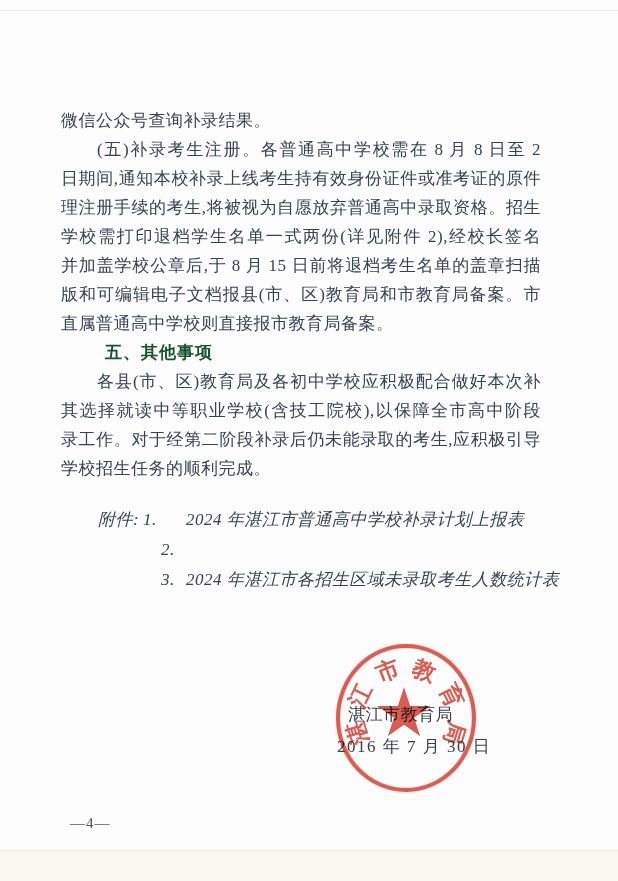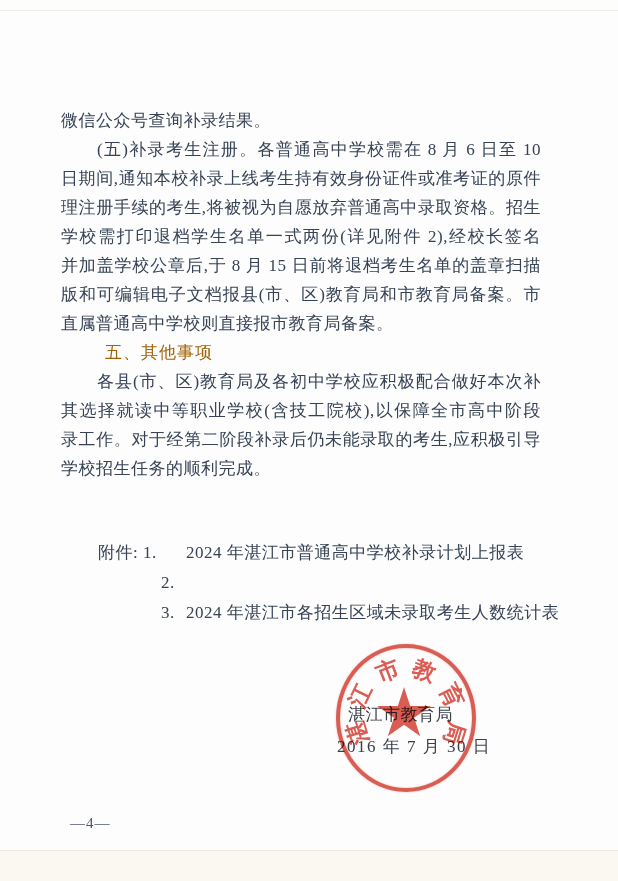--- a/index.html
+++ b/index.html
@@ -24,26 +24,26 @@
     position:absolute; left:61px; top:106px; width:480px;
     font-size:17px; line-height:29px;
     letter-spacing:0.5px;
   }
   .line { width:100%; white-space:nowrap; }
   .line.fill { text-align:justify; text-align-last:justify; text-justify:inter-character; white-space:normal; }
   .line.indent { text-indent:36px; }
 
   .section-heading {
     font-family:"Liberation Sans", sans-serif;
-    font-weight:normal; color:#a16207;
+    font-weight:bold; color:#14532d;
     line-height:29px; padding-left:44px;
     letter-spacing:1px;
   }
 
-  .attachments { margin-top:55px; }
+  .attachments { margin-top:22px;font-style:italic; }
   .att-row { position:relative; height:30px; line-height:30px; white-space:nowrap; }
   .att-label { position:absolute; left:37px; }
   .att-num   { position:absolute; left:100px; }
   .att-row.first .att-num { left:82px; }
   .att-title { position:absolute; left:125px; }
 
   .signature-agency {
     position:absolute; left:348px; top:705px;
     font-size:17px; line-height:20px; color:#3a4049; letter-spacing:0.5px;
     z-index:2;
@@ -94,21 +94,21 @@
 <div class="page">
 
   <div class="scan-line-top"></div>
 
   <div class="content">
     <div>
         <div class="line">微信公众号查询补录结果。</div>
       </div>
 
     <div>
-        <div class="line fill indent">(五)补录考生注册。各普通高中学校需在 8 月 6 日至 10</div>
+        <div class="line fill indent">(五)补录考生注册。各普通高中学校需在 8 月 8 日至 2</div>
         <div class="line fill">日期间,通知本校补录上线考生持有效身份证件或准考证的原件</div>
         <div class="line fill">理注册手续的考生,将被视为自愿放弃普通高中录取资格。招生</div>
         <div class="line fill">学校需打印退档学生名单一式两份(详见附件 2),经校长签名</div>
         <div class="line fill">并加盖学校公章后,于 8 月 15 日前将退档考生名单的盖章扫描</div>
         <div class="line fill">版和可编辑电子文档报县(市、区)教育局和市教育局备案。市</div>
         <div class="line">直属普通高中学校则直接报市教育局备案。</div>
       </div>
 
     <div class="section-heading">五、其他事项</div>
 

